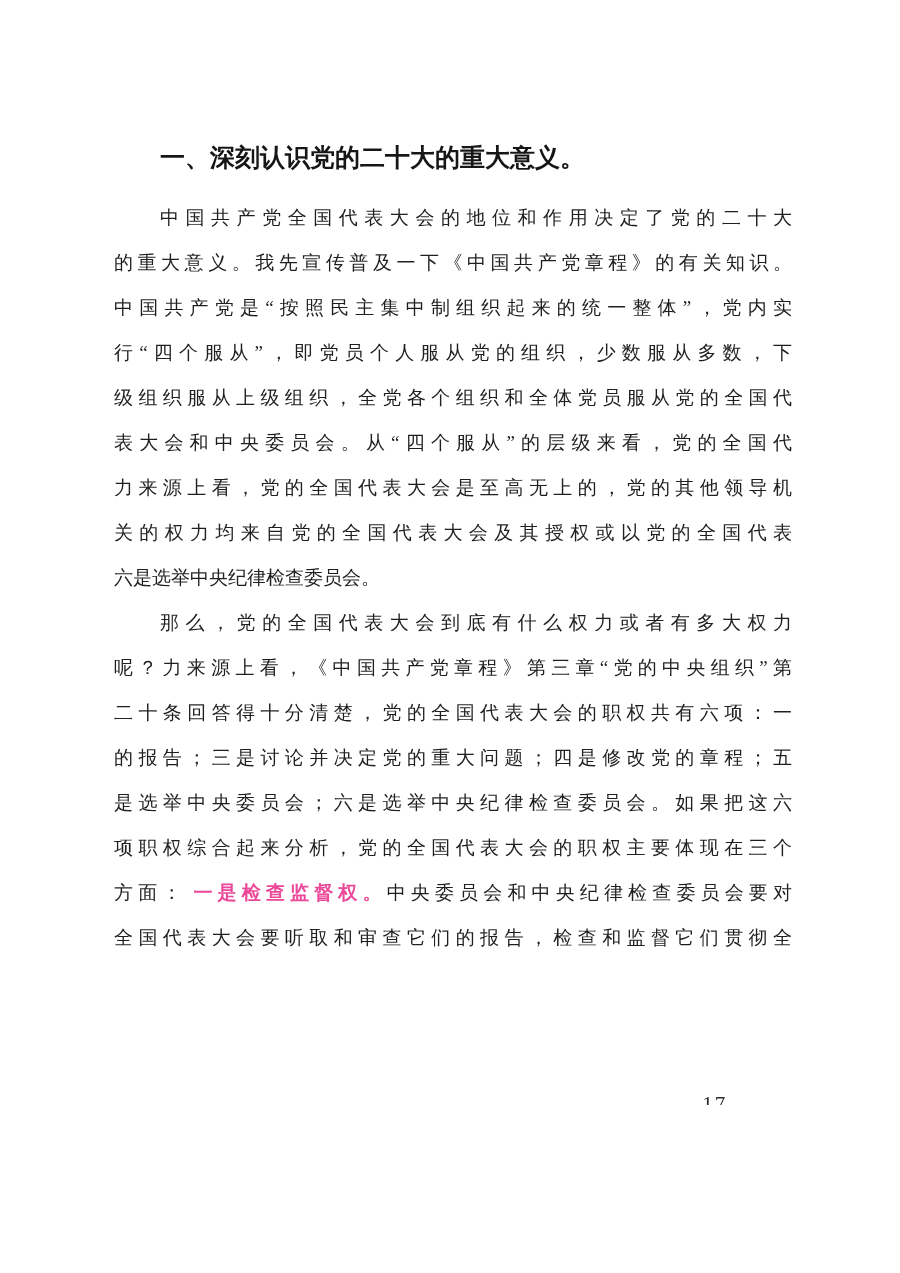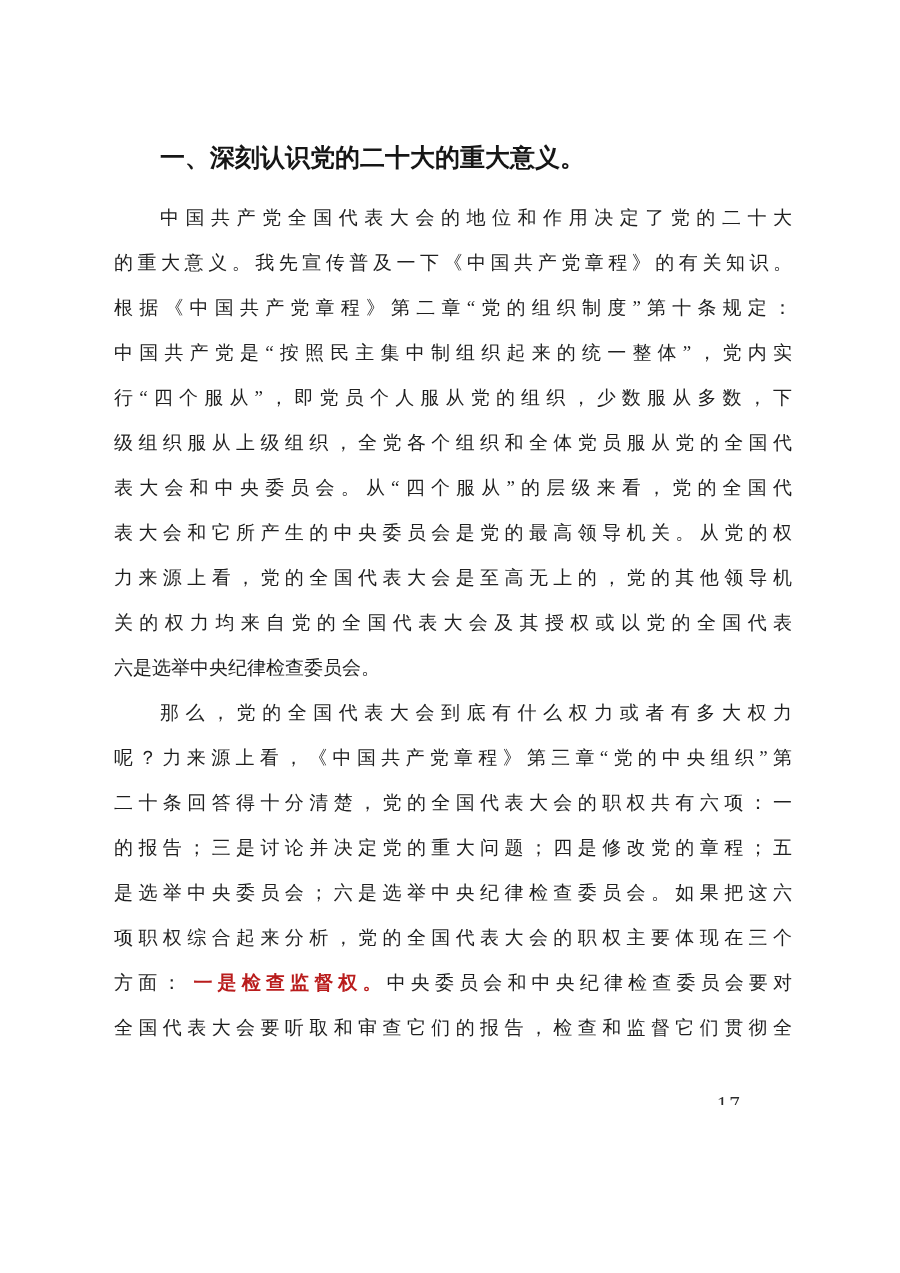--- a/index.html
+++ b/index.html
@@ -41,50 +41,48 @@
     overflow: hidden;
   }
   .line.last {
     text-align-last: left;
   }
   .line.indent {
     text-indent: 46px;
   }
   .line b {
     font-weight: 700;
-    color: #b91c1c;
+    color: #ec4899;
     margin-left: 7px;
   }
   .page-number {
     position: absolute;
     left: 672px;
     top: 1091px;
     width: 100px;
     font-size: 21px;
     line-height: 26px;
     letter-spacing: 2px;
-    text-align: right;
+    text-align: left;
     color: #2b2b2b;
   }
 </style>
 </head>
 <body>
 
 <div class="page">
   <div class="content">
     <h1 class="heading">一、深刻认识党的二十大的重大意义。</h1>
     <div id="lines">
         <div class="line indent"><span>中国共产党全国代表大会的地位和作用决定了党的二十大</span></div>
         <div class="line"><span>的重大意义。我先宣传普及一下《中国共产党章程》的有关知识。</span></div>
-        <div class="line"><span>根据《中国共产党章程》第二章“党的组织制度”第十条规定：</span></div>
         <div class="line"><span>中国共产党是“按照民主集中制组织起来的统一整体”，党内实</span></div>
         <div class="line"><span>行“四个服从”，即党员个人服从党的组织，少数服从多数，下</span></div>
         <div class="line"><span>级组织服从上级组织，全党各个组织和全体党员服从党的全国代</span></div>
         <div class="line"><span>表大会和中央委员会。从“四个服从”的层级来看，党的全国代</span></div>
-        <div class="line"><span>表大会和它所产生的中央委员会是党的最高领导机关。从党的权</span></div>
         <div class="line"><span>力来源上看，党的全国代表大会是至高无上的，党的其他领导机</span></div>
         <div class="line"><span>关的权力均来自党的全国代表大会及其授权或以党的全国代表</span></div>
         <div class="line last"><span>六是选举中央纪律检查委员会。</span></div>
         <div class="line indent"><span>那么，党的全国代表大会到底有什么权力或者有多大权力</span></div>
         <div class="line"><span>呢？力来源上看，《中国共产党章程》第三章“党的中央组织”第</span></div>
         <div class="line"><span>二十条回答得十分清楚，党的全国代表大会的职权共有六项：一</span></div>
         <div class="line"><span>的报告；三是讨论并决定党的重大问题；四是修改党的章程；五</span></div>
         <div class="line"><span>是选举中央委员会；六是选举中央纪律检查委员会。如果把这六</span></div>
         <div class="line"><span>项职权综合起来分析，党的全国代表大会的职权主要体现在三个</span></div>
         <div class="line"><span>方面：</span><b>一是检查监督权。</b><span>中央委员会和中央纪律检查委员会要对</span></div>

